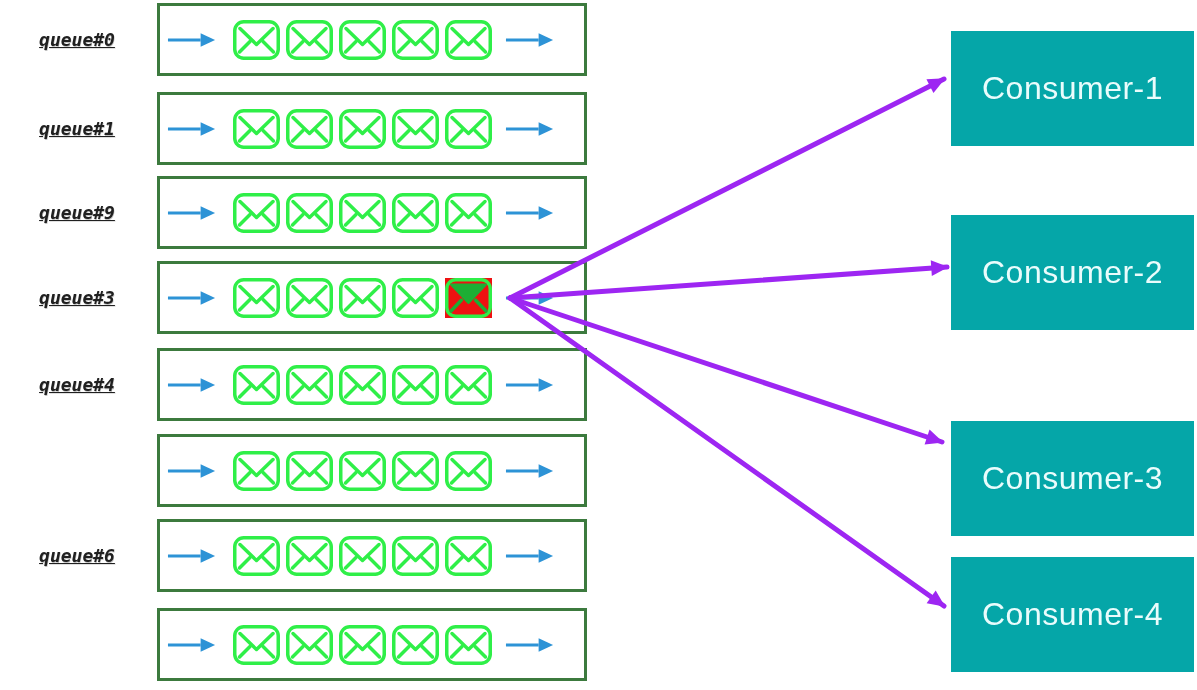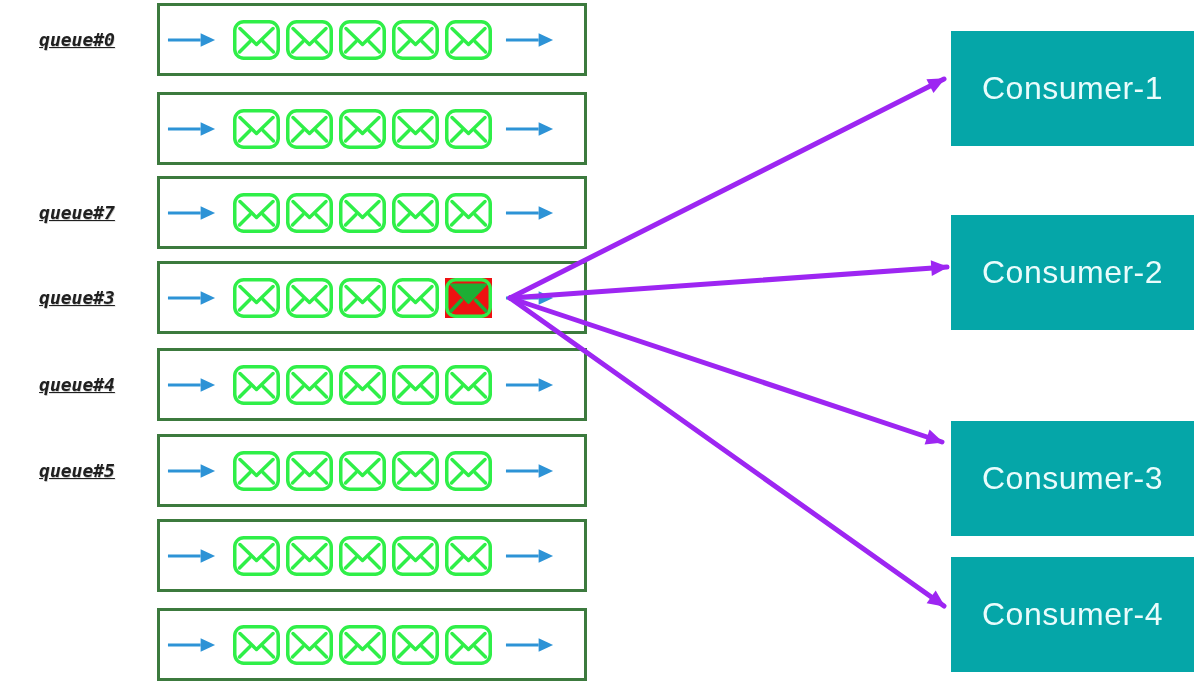--- a/index.html
+++ b/index.html
@@ -108,20 +108,21 @@
     <line class="env-line" x1="40.5" y1="32" x2="30" y2="21.5"></line>
   </svg>
           </div>
       <svg class="out-arrow" width="50" height="18" viewBox="0 0 52 18" aria-hidden="true">
         <line class="flow-line" x1="1" y1="9" x2="35" y2="9"></line>
         <polygon class="flow-head" points="35,2 35,16 50,9"></polygon>
       </svg>
     </div>
   </div>
       <div class="queue-row" style="top: 92px;">
+    <div class="queue-label">queue#1</div>
     <div class="queue-box">
       <svg class="in-arrow" width="50" height="18" viewBox="0 0 52 18" aria-hidden="true">
         <line class="flow-line" x1="1" y1="9" x2="35" y2="9"></line>
         <polygon class="flow-head" points="35,2 35,16 50,9"></polygon>
       </svg>
       <div class="envelopes">
             <svg width="47" height="40" viewBox="0 0 47 40" aria-hidden="true">
     <rect class="env-border" x="1.75" y="1.75" width="43.5" height="36.5" rx="9"></rect>
     <polyline class="env-line" points="7,8.5 23.5,24.5 40,8.5"></polyline>
     <line class="env-line" x1="6.5" y1="32" x2="17" y2="21.5"></line>
@@ -152,21 +153,21 @@
     <line class="env-line" x1="40.5" y1="32" x2="30" y2="21.5"></line>
   </svg>
           </div>
       <svg class="out-arrow" width="50" height="18" viewBox="0 0 52 18" aria-hidden="true">
         <line class="flow-line" x1="1" y1="9" x2="35" y2="9"></line>
         <polygon class="flow-head" points="35,2 35,16 50,9"></polygon>
       </svg>
     </div>
   </div>
       <div class="queue-row" style="top: 176px;">
-    <div class="queue-label">queue#7</div>
+    <div class="queue-label">queue#9</div>
     <div class="queue-box">
       <svg class="in-arrow" width="50" height="18" viewBox="0 0 52 18" aria-hidden="true">
         <line class="flow-line" x1="1" y1="9" x2="35" y2="9"></line>
         <polygon class="flow-head" points="35,2 35,16 50,9"></polygon>
       </svg>
       <div class="envelopes">
             <svg width="47" height="40" viewBox="0 0 47 40" aria-hidden="true">
     <rect class="env-border" x="1.75" y="1.75" width="43.5" height="36.5" rx="9"></rect>
     <polyline class="env-line" points="7,8.5 23.5,24.5 40,8.5"></polyline>
     <line class="env-line" x1="6.5" y1="32" x2="17" y2="21.5"></line>
@@ -288,21 +289,20 @@
     <line class="env-line" x1="40.5" y1="32" x2="30" y2="21.5"></line>
   </svg>
           </div>
       <svg class="out-arrow" width="50" height="18" viewBox="0 0 52 18" aria-hidden="true">
         <line class="flow-line" x1="1" y1="9" x2="35" y2="9"></line>
         <polygon class="flow-head" points="35,2 35,16 50,9"></polygon>
       </svg>
     </div>
   </div>
       <div class="queue-row" style="top: 434px;">
-    <div class="queue-label">queue#5</div>
     <div class="queue-box">
       <svg class="in-arrow" width="50" height="18" viewBox="0 0 52 18" aria-hidden="true">
         <line class="flow-line" x1="1" y1="9" x2="35" y2="9"></line>
         <polygon class="flow-head" points="35,2 35,16 50,9"></polygon>
       </svg>
       <div class="envelopes">
             <svg width="47" height="40" viewBox="0 0 47 40" aria-hidden="true">
     <rect class="env-border" x="1.75" y="1.75" width="43.5" height="36.5" rx="9"></rect>
     <polyline class="env-line" points="7,8.5 23.5,24.5 40,8.5"></polyline>
     <line class="env-line" x1="6.5" y1="32" x2="17" y2="21.5"></line>
@@ -333,20 +333,21 @@
     <line class="env-line" x1="40.5" y1="32" x2="30" y2="21.5"></line>
   </svg>
           </div>
       <svg class="out-arrow" width="50" height="18" viewBox="0 0 52 18" aria-hidden="true">
         <line class="flow-line" x1="1" y1="9" x2="35" y2="9"></line>
         <polygon class="flow-head" points="35,2 35,16 50,9"></polygon>
       </svg>
     </div>
   </div>
       <div class="queue-row" style="top: 519px;">
+    <div class="queue-label">queue#6</div>
     <div class="queue-box">
       <svg class="in-arrow" width="50" height="18" viewBox="0 0 52 18" aria-hidden="true">
         <line class="flow-line" x1="1" y1="9" x2="35" y2="9"></line>
         <polygon class="flow-head" points="35,2 35,16 50,9"></polygon>
       </svg>
       <div class="envelopes">
             <svg width="47" height="40" viewBox="0 0 47 40" aria-hidden="true">
     <rect class="env-border" x="1.75" y="1.75" width="43.5" height="36.5" rx="9"></rect>
     <polyline class="env-line" points="7,8.5 23.5,24.5 40,8.5"></polyline>
     <line class="env-line" x1="6.5" y1="32" x2="17" y2="21.5"></line>

